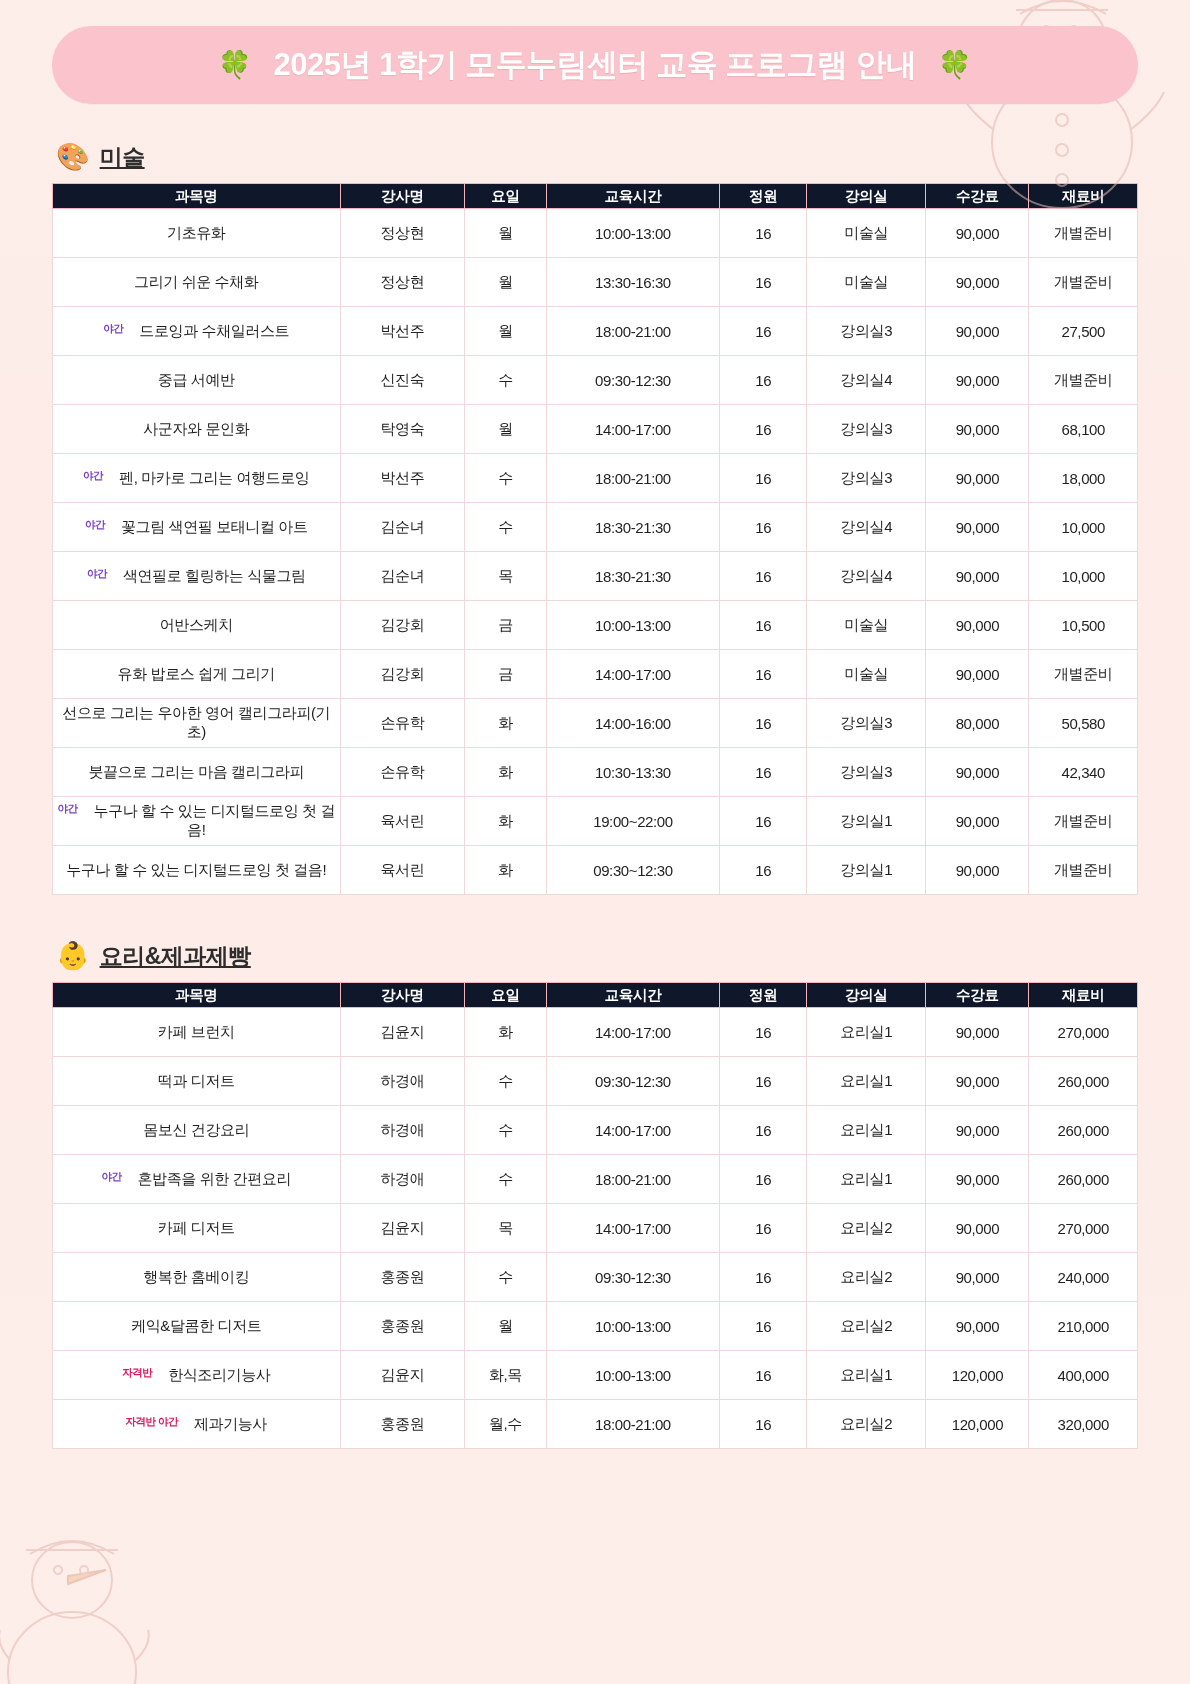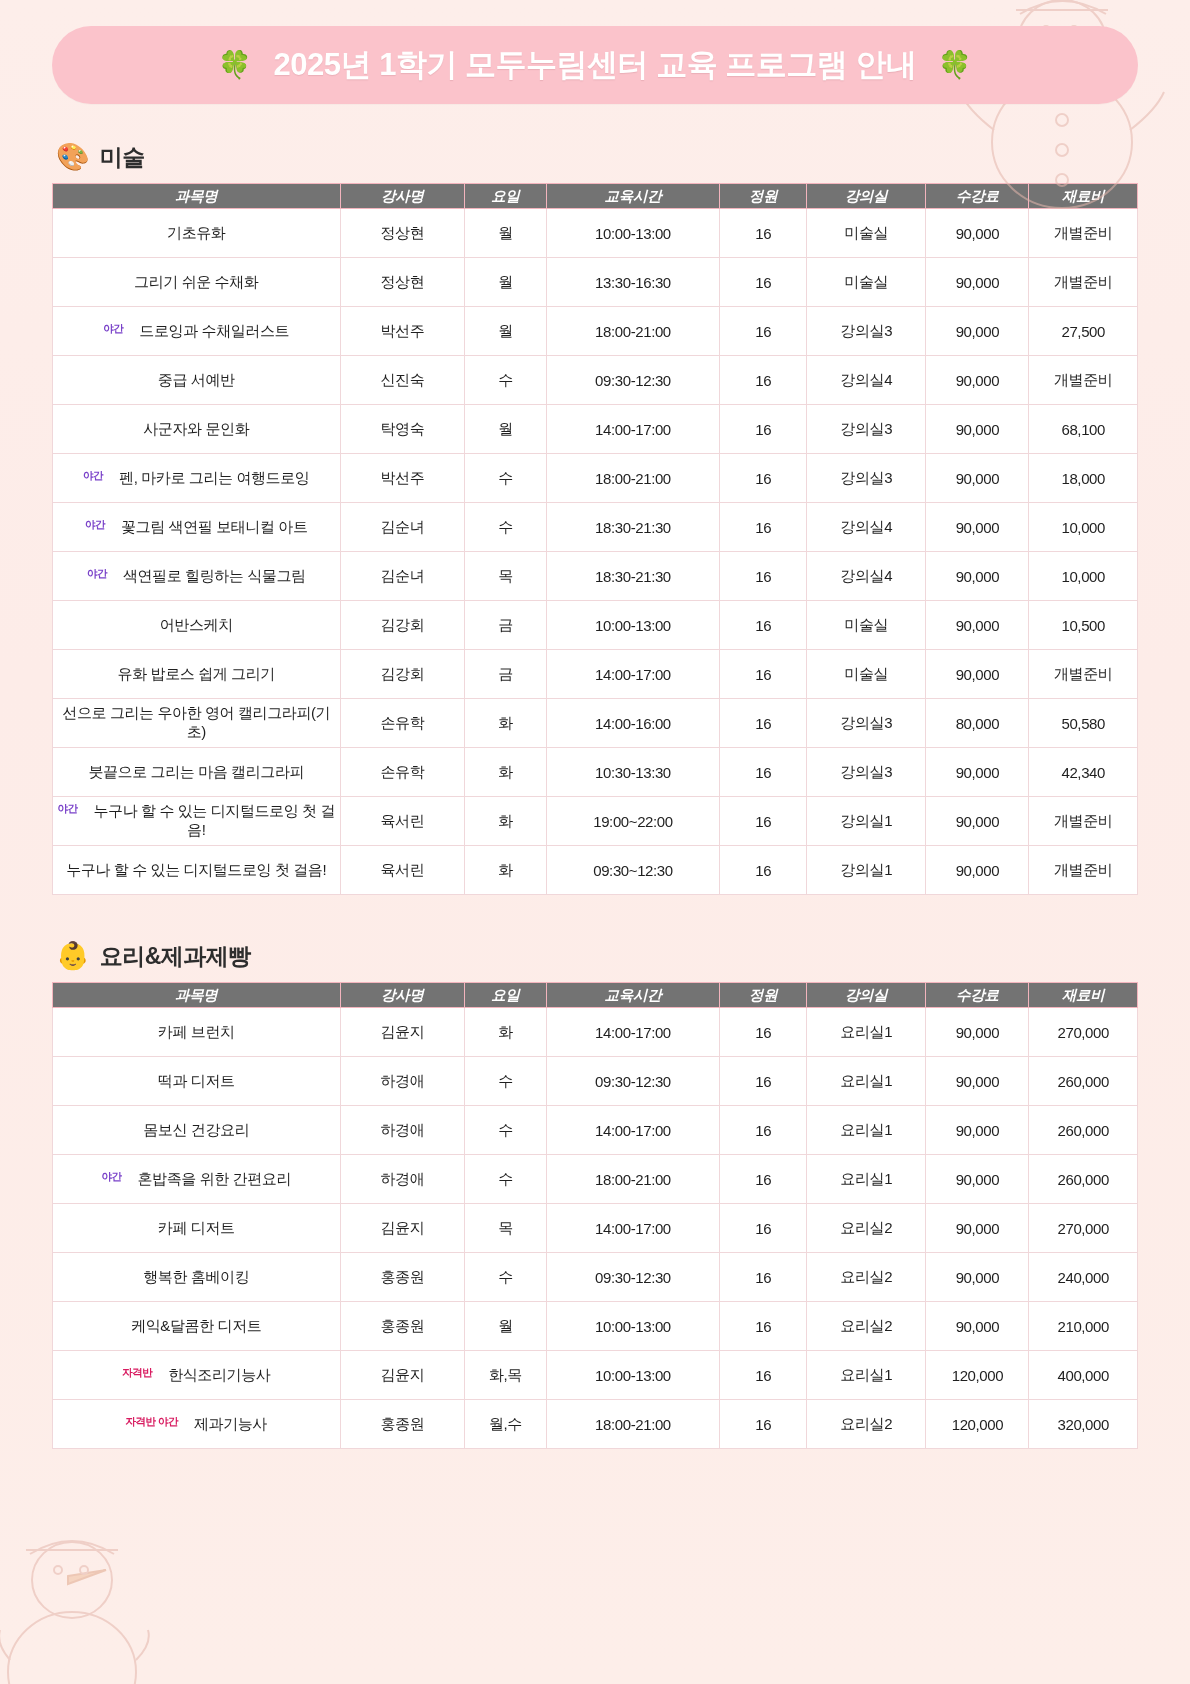--- a/index.html
+++ b/index.html
@@ -62,37 +62,37 @@
     gap: 10px;
     margin-left: 4px;
     margin-bottom: 10px;
   }
   .sec-icon { font-size: 27px; line-height: 1; }
   .sec-title {
     font-size: 23px;
     font-weight: bold;
     color: #2d2d2d;
     letter-spacing: -0.5px;
+    text-decoration: underline;
   }
 
   table {
     width: 100%;
     border-collapse: collapse;
     background: #fff;
     table-layout: fixed;
   }
   thead th {
-    background: #737373;
+    background: #0f172a;
     color: #ffffff;
     font-size: 14.5px;
     font-weight: bold;
     height: 25px;
     border: 1px solid #f3b4bd;
     letter-spacing: -0.3px;
-    font-style: italic;
   }
   tbody td {
     height: 49px;
     border: 1px solid #f0d7da;
     font-size: 15px;
     color: #1f1f1f;
     text-align: center;
     letter-spacing: -0.4px;
     background: #fff;
   }

